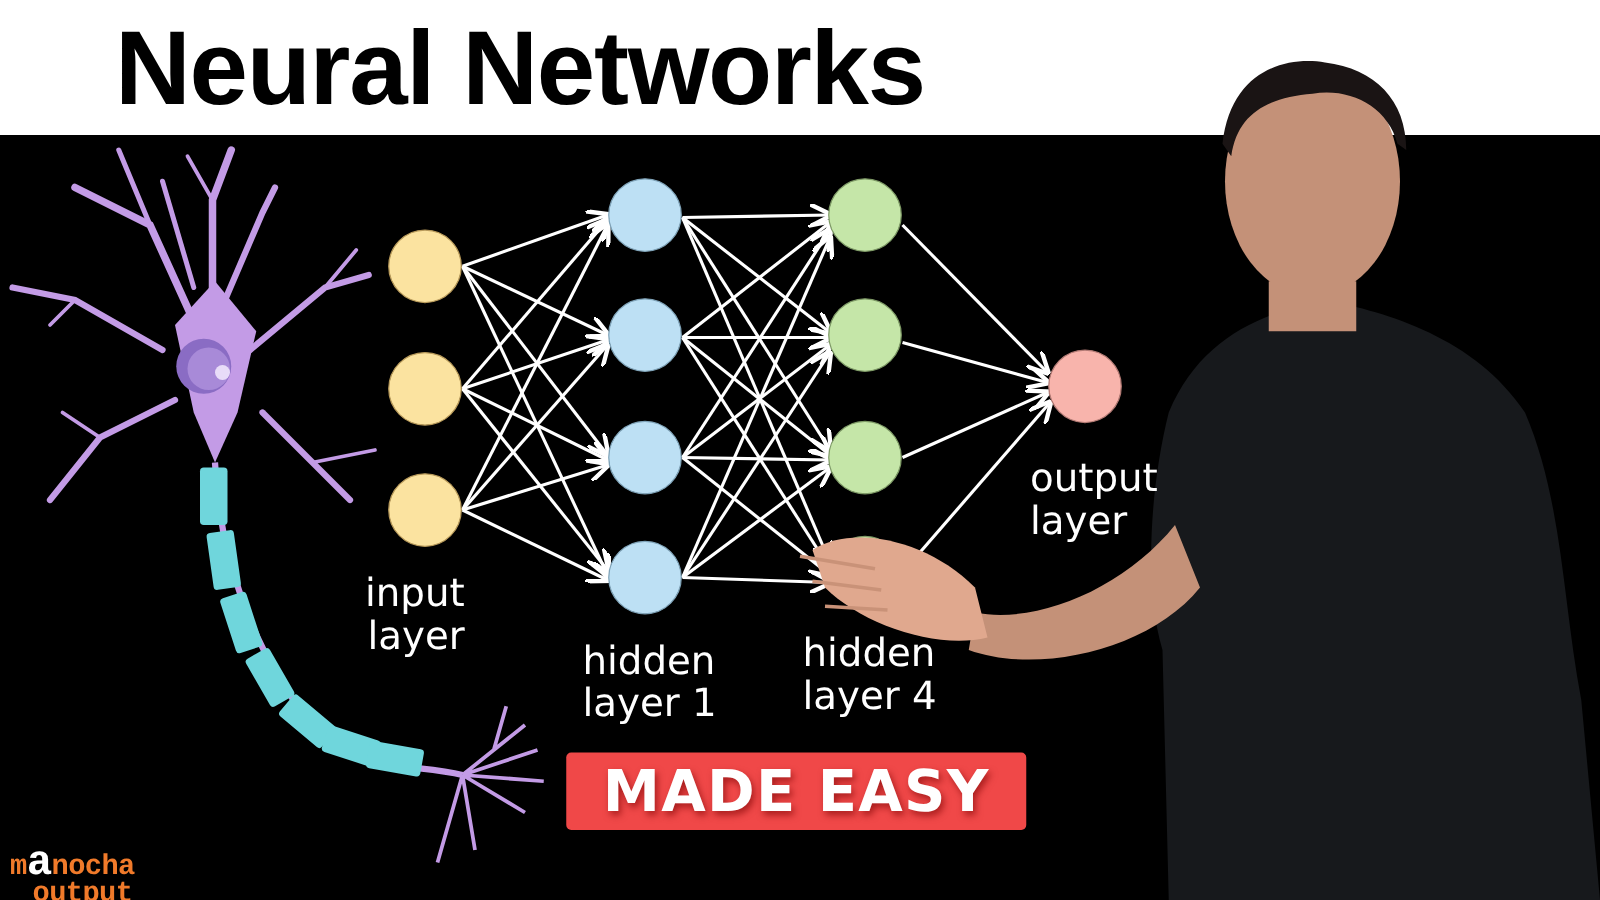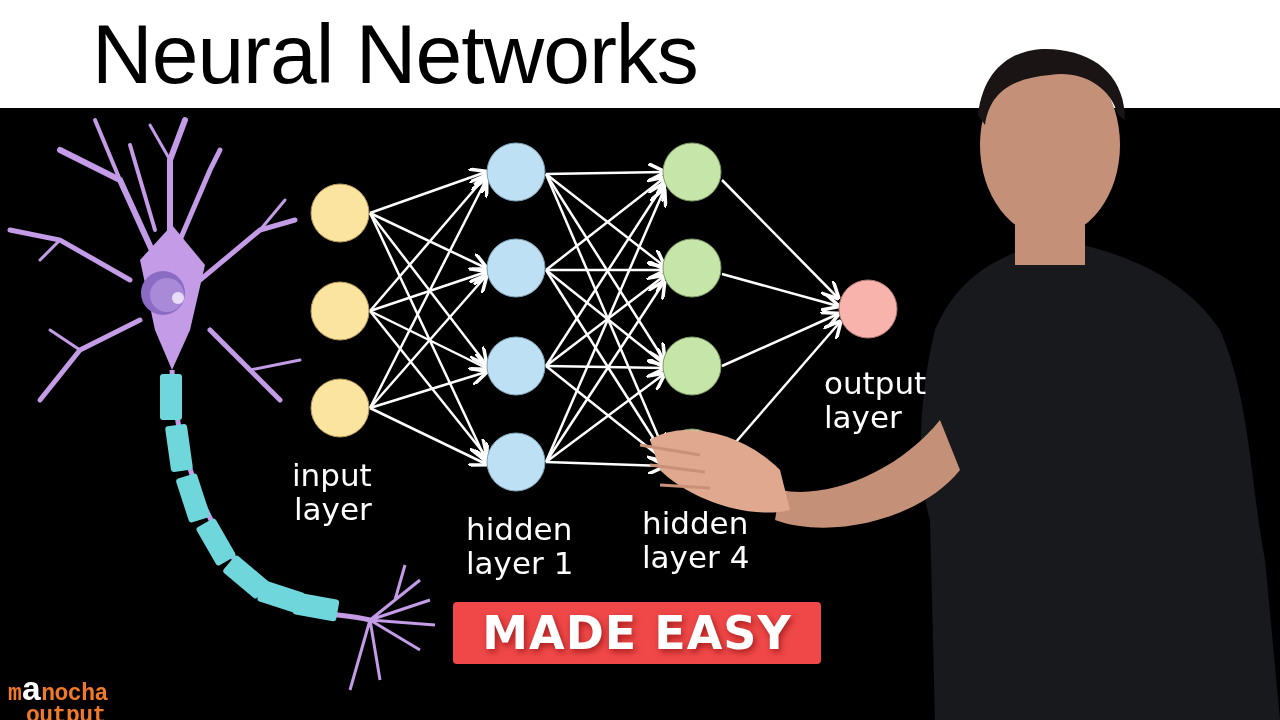--- a/index.html
+++ b/index.html
@@ -1,18 +1,18 @@
 <!DOCTYPE html>
 <html><head>
 <meta charset="utf-8">
 <style>
   html,body{margin:0;padding:0;}
   body{width:1280px;height:720px;background:#000;position:relative;overflow:hidden;font-family:"DejaVu Sans",sans-serif;}
   .title-bar{position:absolute;left:0;top:0;width:1280px;height:108px;background:#fff;}
-  .title{position:absolute;left:92px;top:6px;font-family:"Liberation Sans",sans-serif;font-weight:normal;font-size:84px;color:#000;letter-spacing:-1px;line-height:96px;}
+  .title{position:absolute;left:92px;top:6px;font-family:"Liberation Sans",sans-serif;font-weight:bold;font-size:84px;color:#000;letter-spacing:-1px;line-height:96px;}
   svg.scene{position:absolute;left:0;top:0;}
   .lbl{position:absolute;color:#fff;font-family:"DejaVu Sans",sans-serif;font-size:31px;line-height:34px;}
   .badge{position:absolute;left:453px;top:602px;width:368px;height:62px;background:#f04848;border-radius:4px;display:flex;align-items:center;justify-content:center;}
   .badge span{color:#fff;font-family:"DejaVu Sans",sans-serif;font-weight:bold;font-size:46px;letter-spacing:1px;text-shadow:2px 3px 6px rgba(120,0,0,.6);}
   .logo{position:absolute;left:8px;top:680px;font-family:Liberation Mono, monospace;font-weight:bold;color:#f07a2a;line-height:22px;}
   .logo .l1{font-size:23px;letter-spacing:-0.5px;}
   .logo .l1 .a{color:#fff;font-size:34px;}
   .logo .l2{font-size:23px;margin-left:18px;letter-spacing:-0.5px;}
 </style>
 </head>

